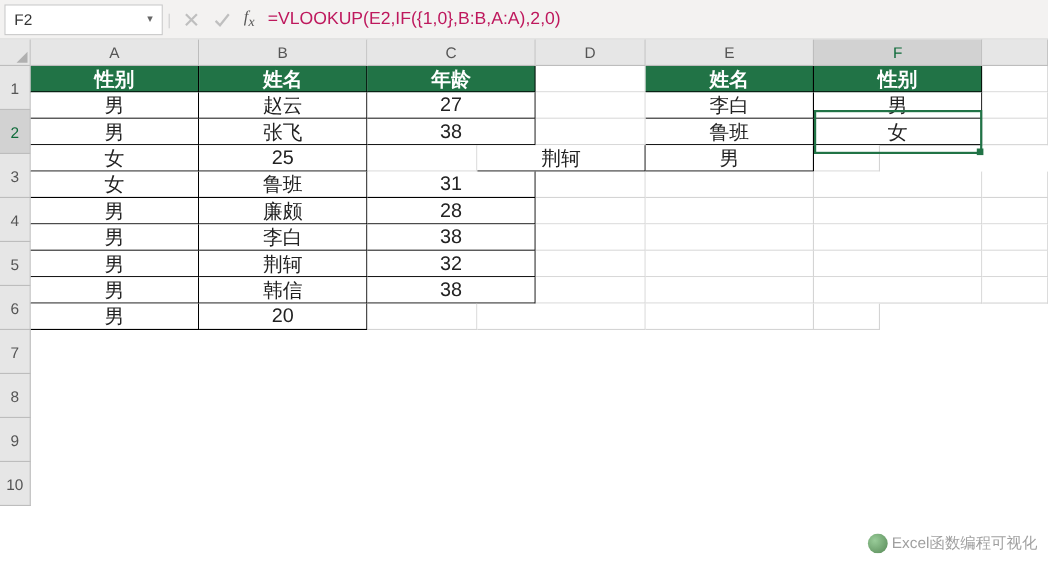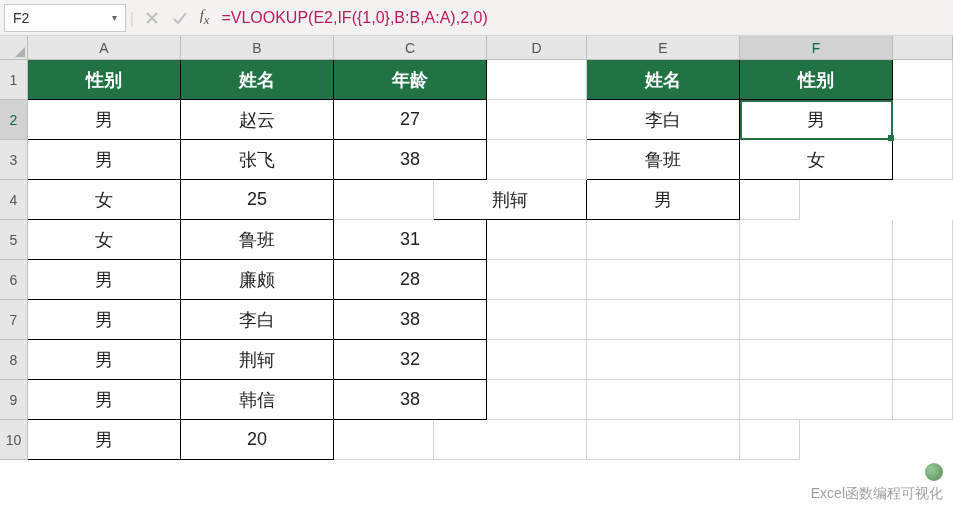--- a/index.html
+++ b/index.html
@@ -12,21 +12,21 @@
   }
   .top-bar {
     display: flex;
     align-items: center;
     height: 36px;
     border-bottom: 1px solid #d4d4d4;
     background: #f3f2f1;
     padding: 2px 4px;
   }
   .name-box {
-    width: 122px;
+    width: 144px;
     height: 28px;
     line-height: 28px;
     padding: 0 8px;
     background: #fff;
     border: 1px solid #c8c8c8;
     font-size: 14px;
     display: flex;
     justify-content: space-between;
     align-items: center;
   }
@@ -64,21 +64,21 @@
   }
   .rowhdr.sel { background: #d2d2d2; color:#0e6b3a; font-weight:500; }
   .grid { flex: 1; position: relative; }
   .colhdrs { display: flex; height: 24px; }
   .colhdr {
     background: #e6e6e6; text-align: center; line-height: 24px; font-size: 14px; color: #555;
     border-bottom: 1px solid #bdbdbd; border-right: 1px solid #bdbdbd;
   }
   .colhdr.sel { background: #d2d2d2; color:#0e6b3a; font-weight:500; }
   .cells { position: relative; }
-  .row { display: flex; height: 40px; }
+  .row { display: flex; height: 24px; }
   .cell {
     border-right: 1px solid #d4d4d4; border-bottom: 1px solid #d4d4d4;
     display: flex; align-items: center; justify-content: center;
     font-size: 18px; color: #222; background: #fff;
   }
   .cell.hdrcell {
     background: #217346; color: #fff; font-weight: bold; font-size: 18px;
     border-right: 1px solid #000; border-bottom: 1px solid #000;
   }
   .cell.databox {
@@ -88,22 +88,22 @@
   .wA{width:153px}.wB{width:153px}.wC{width:153px}.wD{width:100px}.wE{width:153px}.wF{width:153px}.wRest{width:60px}
 
   .sel-box {
     position: absolute; border: 2px solid #217346; pointer-events: none;
   }
   .sel-box::after {
     content:""; position:absolute; right:-3px; bottom:-3px; width:6px; height:6px; background:#217346;
   }
 
   .watermark {
-    position: fixed; right: 10px; bottom: 8px; display:flex; align-items:flex-end; gap:4px;
-    color: rgba(80,80,80,.55); font-size: 14px; flex-direction: column;
+    position: fixed; right: 10px; bottom: 8px; display:flex; align-items:flex-start; gap:4px;
+    color: rgba(80,80,80,.55); font-size: 14px;
   }
   .wm-ico { width:18px; height:18px; border-radius:50%; background: radial-gradient(circle at 35% 35%, #9c9, #585); display:inline-block; }
 </style>
 </head>
 <body>
 
 <div class="top-bar">
   <div class="name-box">
     <span>F2</span>
     <span class="dd">▾</span>

